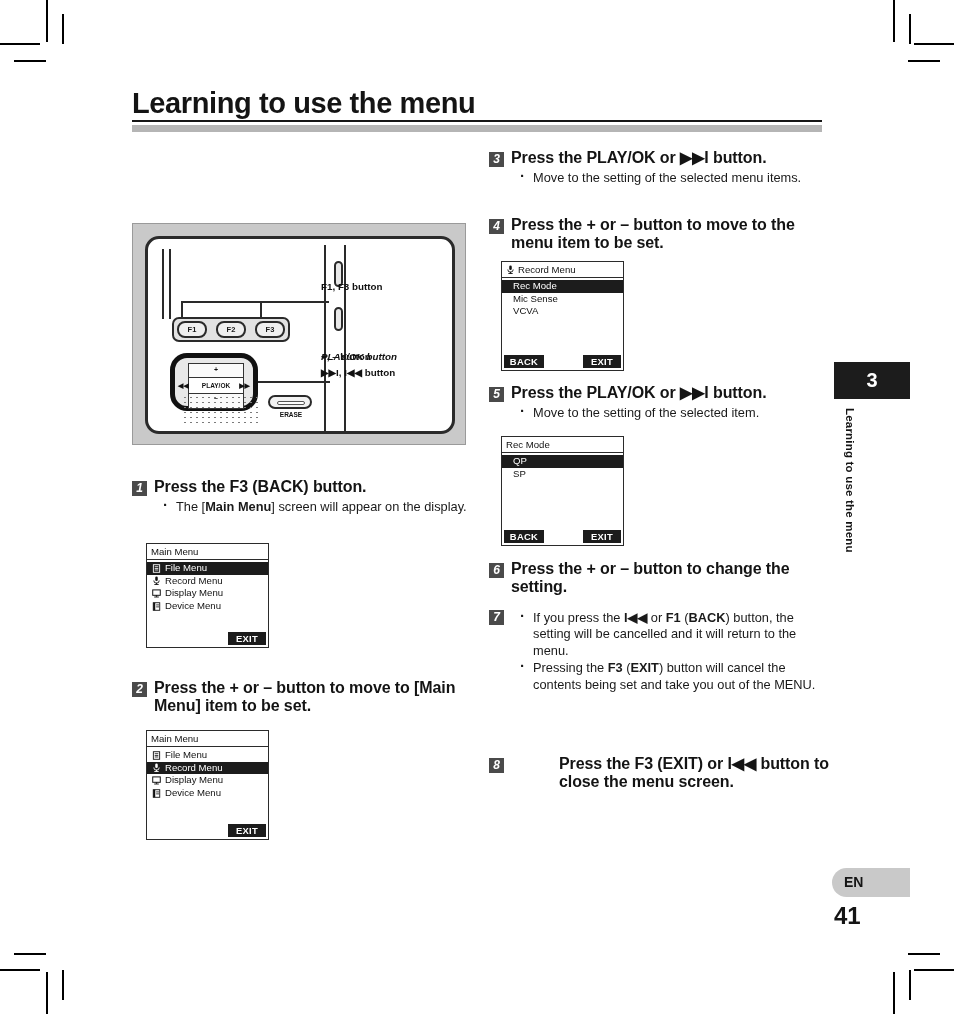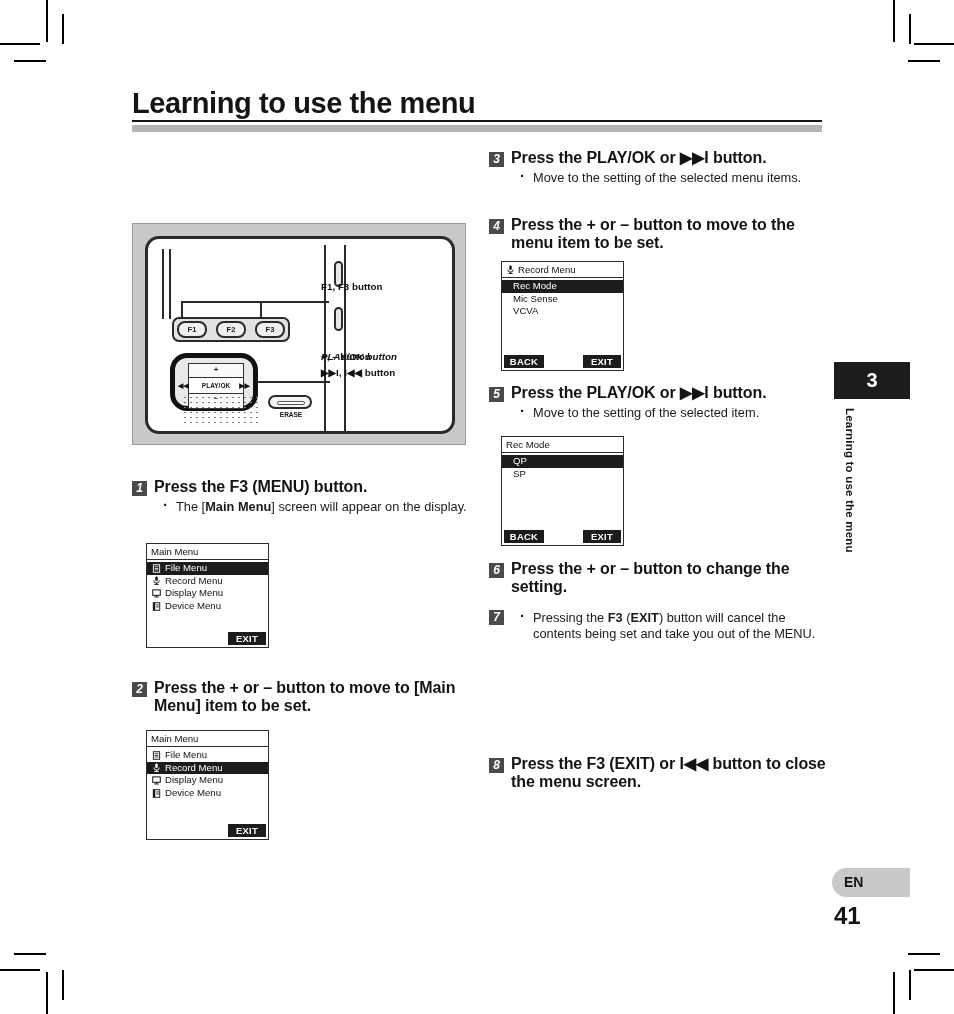--- a/index.html
+++ b/index.html
@@ -265,21 +265,21 @@
 
     <div class="callout-label" style="left:188px; top:56px;">F1, F3 button</div>
     <div class="callout-label" style="left:188px; top:126px;font-style:italic;">PLAY/OK button</div>
     <div class="callout-label" style="left:188px; top:126px;">+, – button</div>
     <div class="callout-label" style="left:188px; top:142px;">▶▶I, I◀◀ button</div>
   </div>
 
   <div class="step" style="position:absolute; left:132px; top:478px; width:338px;">
     <div class="step-num">1</div>
     <div style="flex:1;">
-      <div class="step-title">Press the F3 (MENU) button.</div>
+      <div class="step-title">Press the F3 (BACK) button.</div>
       <div class="bullets">
           <div class="bullet">The [<b>Main Menu</b>] screen will appear on the display.</div>
         </div>
     </div>
   </div>
 
   <div class="lcd" style="left:146px; top:543px; width:123px; height:105px;">
     <div class="lcd-title">
       <span>Main Menu</span>
     </div>
@@ -472,28 +472,29 @@
     <div class="step-num">6</div>
     <div style="flex:1;">
       <div class="step-title">Press the + or – button to change the setting.</div>
     </div>
   </div>
 
   <div class="step" style="position:absolute; left:489px; top:607px; width:340px;">
     <div class="step-num">7</div>
     <div style="flex:1;">
       <div class="bullets">
+          <div class="bullet">If you press the <b>I◀◀</b> or <b>F1</b> (<b>BACK</b>) button, the setting will be cancelled and it will return to the menu.</div>
           <div class="bullet">Pressing the <b>F3</b> (<b>EXIT</b>) button will cancel the contents being set and take you out of the MENU.</div>
         </div>
     </div>
   </div>
 
   <div class="step" style="position:absolute; left:489px; top:755px; width:340px;">
     <div class="step-num">8</div>
-    <div style="flex:1;">
+    <div style="flex:1;margin-left:48px;">
       <div class="step-title">Press the F3 (EXIT) or I◀◀ button to close the menu screen.</div>
     </div>
   </div>
 
   <div class="chap-tab">3</div>
   <div class="chap-vert">Learning to use the menu</div>
   <div class="en-badge">EN</div>
   <div class="page-no">41</div>
 
 </div>

